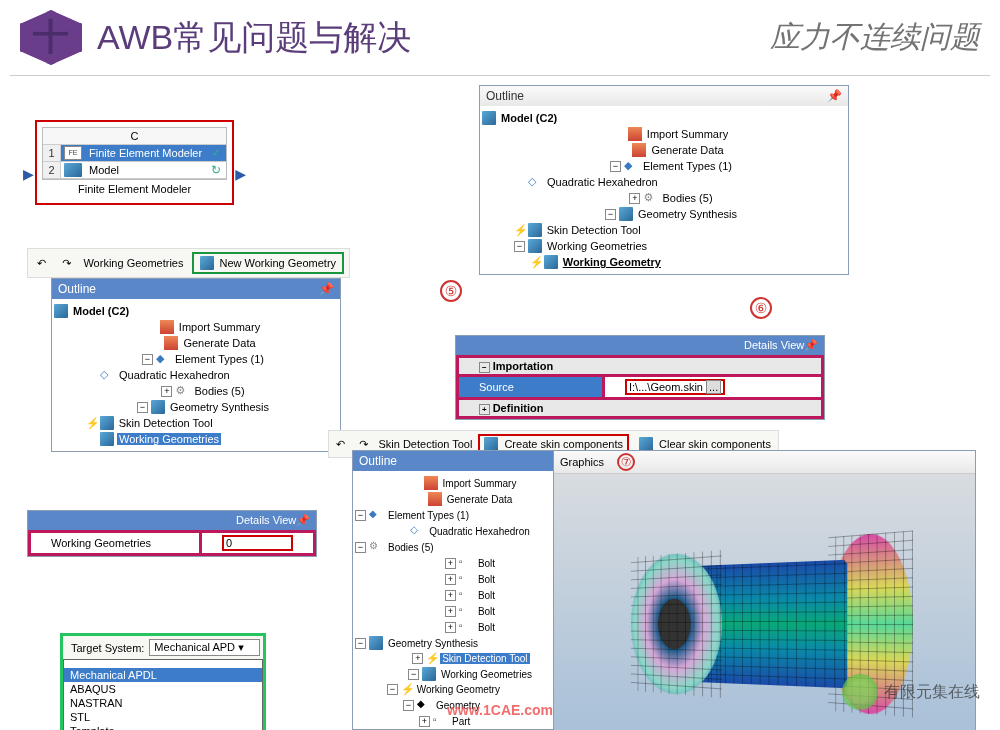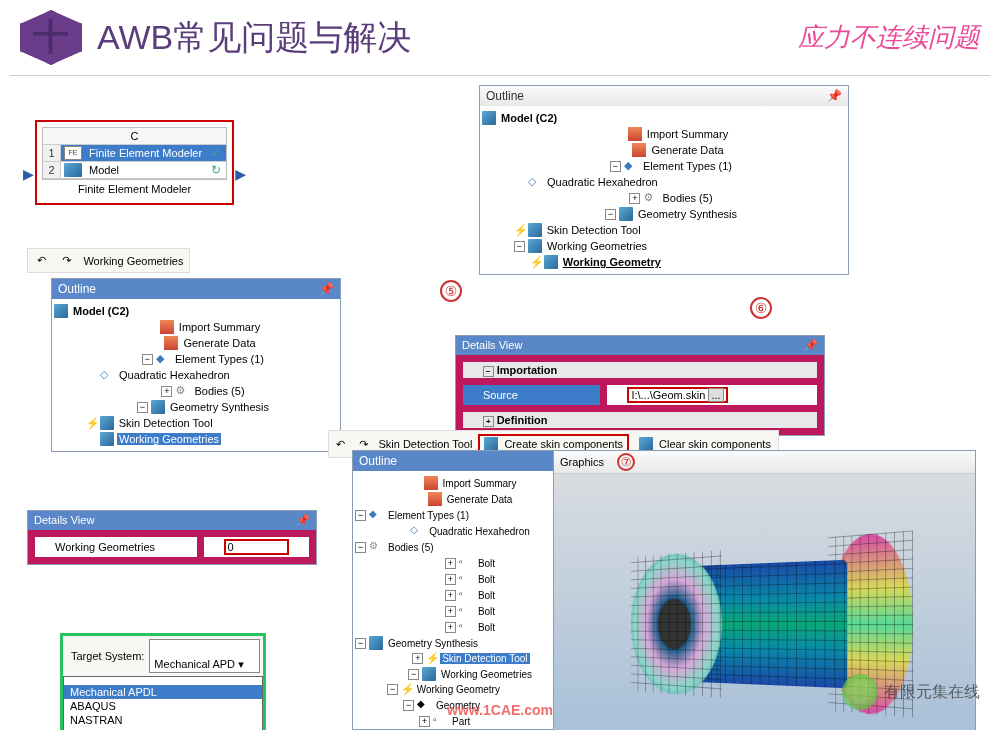--- a/index.html
+++ b/index.html
@@ -3,21 +3,21 @@
   <meta charset="utf-8">
   <style>
     * { margin: 0; padding: 0; box-sizing: border-box; }
     body { font-family: "Microsoft YaHei", Arial, sans-serif; font-size: 12px; background: linear-gradient(to bottom, #fefffe 0%, #fefffe 100%); width: 1000px; height: 730px; position: relative; overflow: hidden; }
     
     
     .header { display: flex; align-items: center; padding: 10px 20px; gap: 15px; }
     .hexagon { width: 62px; height: 55px; background: #e8d8f0; clip-path: polygon(50% 0%, 100% 25%, 100% 75%, 50% 100%, 0% 75%, 0% 25%); border: 2px solid #6a3d8a; display: flex; align-items: center; justify-content: center; font-size: 36px; color: #4a2d6a; font-weight: bold; position: relative; }
     .hexagon::before { content: ''; position: absolute; inset: -2px; clip-path: polygon(50% 0%, 100% 25%, 100% 75%, 50% 100%, 0% 75%, 0% 25%); background: #6a3d8a; z-index: -1; }
     .title-main { font-size: 34px; color: #5a3d7a; font-weight: normal; }
-    .title-sub { margin-left: auto; font-size: 26px; color: #ec4899; font-style: italic; font-family: "STKaiti", "KaiTi", serif; }
+    .title-sub { margin-left: auto; font-size: 30px; color: #737373; font-style: italic; font-family: "STKaiti", "KaiTi", serif; }
     .header-line { border-top: 1px solid #ccc; margin: 0 10px; }
     
     
     .sys-cell-box { position: absolute; top: 120px; left: 35px; border: 2px solid #c00; padding: 5px; background: #fff; }
     .sys-cell { border: 1px solid #bbb; }
     .sys-cell-hdr { background: #f7f7f7; text-align: center; font-size: 11px; padding: 2px 80px; border-bottom: 1px solid #ccc; }
     .sys-row { display: flex; align-items: center; border-bottom: 1px solid #ccc; background: #fff; }
     .sys-row.selected { background: #3d7cc9; color: #fff; }
     .sys-row-num { width: 18px; text-align: center; border-right: 1px solid #ccc; background: #f0f0f0; color: #333; font-size: 11px; padding: 2px 0; }
     .sys-row-icon { width: 18px; height: 14px; display: inline-block; margin: 0 3px; }
@@ -43,35 +43,35 @@
     .tree-label.sel { background: #3d7cc9; color: #fff; }
     .tree-label.underline { text-decoration: underline; }
     .tree-label.bold { font-weight: bold; }
     .ind1 { padding-left: 16px; justify-content: center; }
     .ind2 { padding-left: 32px; }
     .ind3 { padding-left: 48px; }
     .ind4 { padding-left: 64px; }
     
     
     .details-panel { position: absolute; border: 1px solid #8a9db5; background: #fff; font-size: 11px; }
-    .details-hdr { background: #5a87c7; color: #fff; padding: 3px 6px; display: flex; justify-content: space-between; }
+    .details-hdr { background: #5a87c7; color: #fff; padding: 3px 6px; display: flex; justify-content: flex-end; }
     .details-table { width: 100%; border-collapse: collapse; }
-    .details-table td { border: 7px solid #be185d; padding: 2px 20px; }
+    .details-table td { border: 3px solid #be185d; padding: 2px 20px; }
     .details-table .section-hdr td { background: #e8e8e8; font-weight: bold; }
     .details-table .sel-row td:first-child { background: #3d7cc9; color: #fff; }
     .red-box { border: 2px solid #c00; padding: 0 2px; }
     
     
     .circ-num { position: absolute; width: 22px; height: 22px; border: 2px solid #c33; border-radius: 50%; color: #c33; text-align: center; line-height: 18px; font-size: 14px; }
     
     
     .target-sys { position: absolute; top: 633px; left: 60px; border: 3px solid #22c55e; }
     .target-sys-row { display: flex; align-items: center; padding: 3px; background: #f7f7f4; }
     .target-sys-label { padding: 0 5px; font-size: 11px; }
-    .target-sys-sel { border: 1px solid #888; padding: 18px 15px 1px 4px; font-size: 11px; position: relative; background: #fff; }
+    .target-sys-sel { border: 1px solid #888; padding: 1px 15px 1px 4px; font-size: 11px; position: relative; background: #fff; }
     .target-sys-list { border: 1px solid #666; background: #fff; }
     .target-sys-opt { padding: 1px 6px; font-size: 11px; cursor: pointer; }
     .target-sys-opt.sel { background: #3d7cc9; color: #fff; margin-top: 8px; }
     
     
     .skin-toolbar { position: absolute; top: 430px; left: 328px; display: flex; align-items: center; gap: 6px; font-size: 11px; background: #f7f7f4; border: 1px solid #ddd; padding: 3px; }
     .skin-btn { display: flex; align-items: center; gap: 3px; padding: 1px 4px; }
     .skin-btn.boxed { border: 2px solid #c00; }
     
     
@@ -126,20 +126,24 @@
       <span class="sys-row-status" style="color:#3a8;">↻</span>
     </div>
   </div>
   <div class="sys-caption">Finite Element Modeler</div>
 </div>
 
 <div class="toolbar-row">
   <span class="tb-btn">↶</span>
   <span class="tb-btn">↷</span>
   <span>Working Geometries</span>
+  <span class="tb-new-wg">
+    <span class="tree-icon ico-cube"></span>
+    <span>New Working Geometry</span>
+  </span>
 </div>
 
 <div class="outline-panel" style="top:278px; left:27px; width:290px;">
   <div class="outline-hdr">
     <span>Outline</span>
     <span>📌</span>
   </div>
   <div class="tree">
     <div class="tree-item">
         <span class="tree-icon ico-cube"></span>

